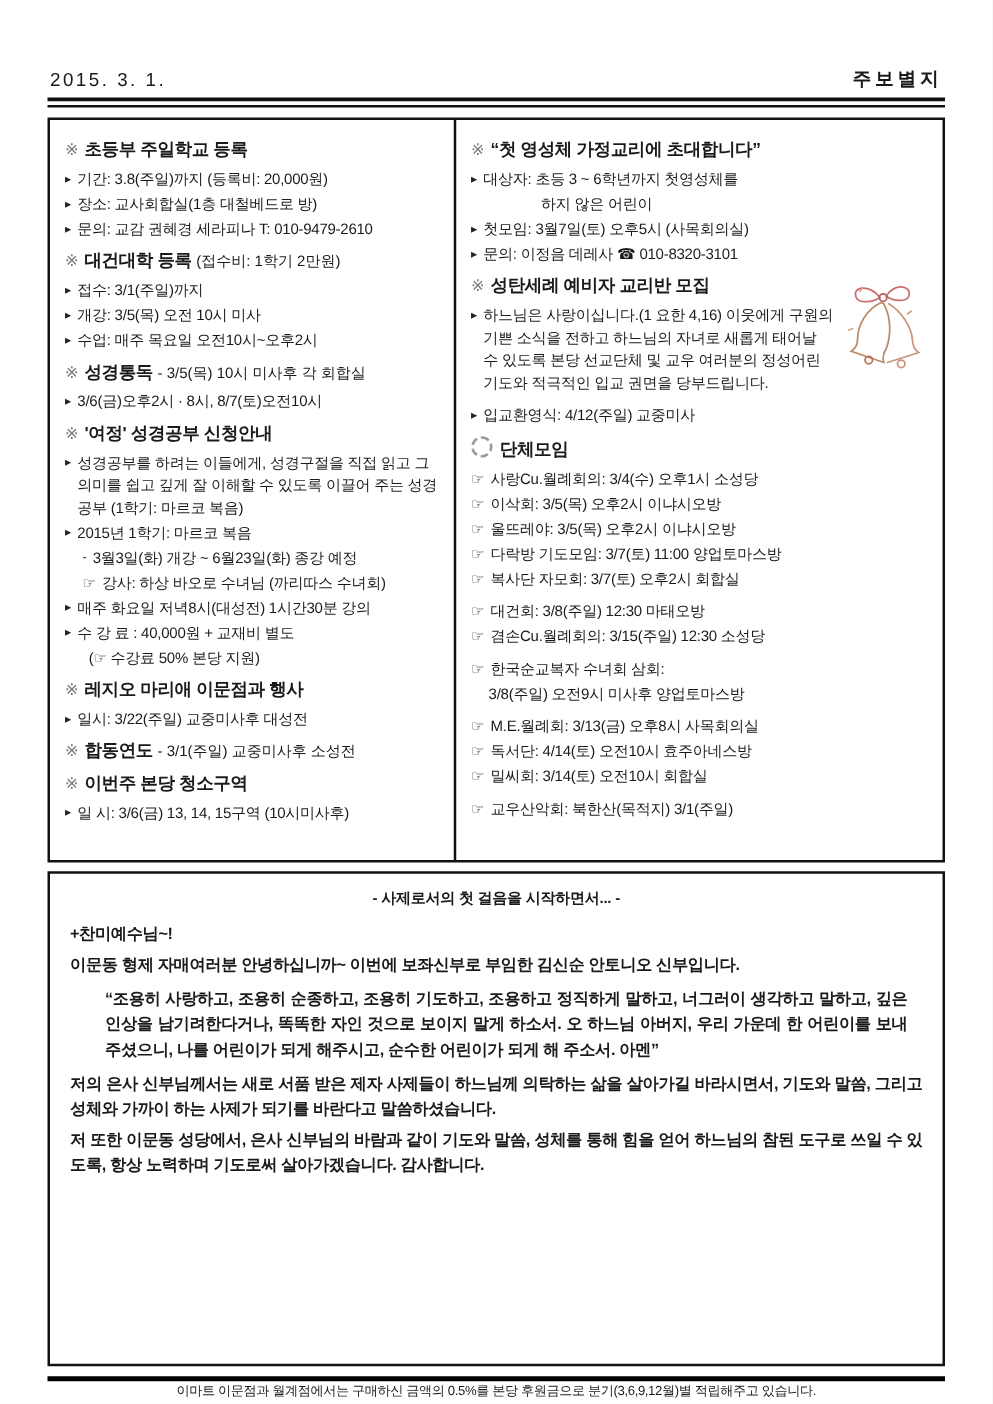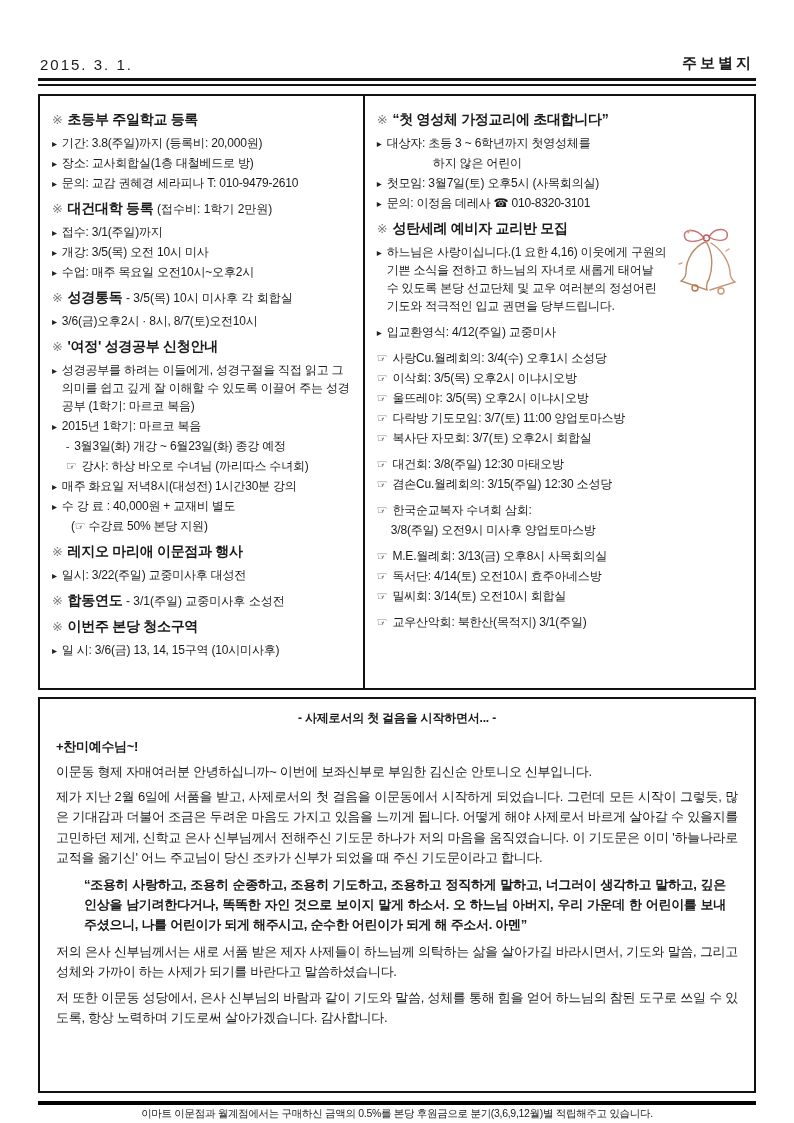--- a/index.html
+++ b/index.html
@@ -24,21 +24,21 @@
   .ind{margin-left:14px;}
   .ind2{margin-left:78px;}
   .ind3{margin-left:56px;}
   .gap{margin-top:8px;}
   .dashed-circle{display:inline-block;width:13px;height:13px;border:2px dashed #999;border-radius:50%;margin-right:6px;vertical-align:-2px;}
   .bells{float:right;width:68px;height:84px;margin:-20px 0 2px 6px;}
   .letter-box{border:2px solid #111;margin-top:7px;height:376px;padding:8px 16px;overflow:hidden;box-sizing:content-box;}
   .letter-title{text-align:center;font-weight:bold;font-size:12px;margin:3px 0 10px 0;letter-spacing:-0.2px;}
   .letter p{margin:5px 0;font-size:13px;line-height:1.55;text-align:justify;letter-spacing:-0.3px;}
   .greeting{font-size:12px;font-weight:bold;}
-  .p1,.p3,.p4{font-weight:normal;}
+  .p1,.p3,.p4{font-weight:bold;}
   .quote{margin:7px 12px 7px 28px !important;font-weight:bold;}
   .footer{margin-top:8px;}
   .footer-rule{border-top:4px solid #000;}
   .footer-line{text-align:center;font-size:10.5px;line-height:1.7;letter-spacing:-0.3px;}
   .fb{font-weight:bold;}
 </style>
 </head>
 <body>
 
 <div class="page">
@@ -188,20 +188,21 @@
             <span class="m">▸</span>
             <span class="t">하느님은 사랑이십니다.(1 요한 4,16) 이웃에게 구원의 기쁜 소식을 전하고 하느님의 자녀로 새롭게 태어날 수 있도록 본당 선교단체 및 교우 여러분의 정성어린 기도와 적극적인 입교 권면을 당부드립니다.</span>
           </div>
         <div class="item gap">
             <span class="m">▸</span>
             <span class="t">입교환영식: 4/12(주일) 교중미사</span>
           </div>
       </div>
 
       <div class="sec">
+        <div class="sec-head"><span class="dashed-circle"></span><span>단체모임</span></div>
         <div class="item">
             <span class="m hand">☞</span>
             <span class="t">사랑Cu.월례회의: 3/4(수) 오후1시 소성당</span>
           </div>
         <div class="item">
             <span class="m hand">☞</span>
             <span class="t">이삭회: 3/5(목) 오후2시  이냐시오방</span>
           </div>
         <div class="item">
             <span class="m hand">☞</span>
@@ -248,21 +249,20 @@
           </div>
       </div>
 
     </div>
   </div>
 
   <div class="letter-box letter">
     <div class="letter-title">-  사제로서의 첫 걸음을 시작하면서...  -</div>
     <p class="greeting">+찬미예수님~!</p>
     <p class="p1">이문동 형제 자매여러분 안녕하십니까~  이번에 보좌신부로 부임한 김신순 안토니오 신부입니다.</p>
-    <p class="p2">제가 지난 2월 6일에 서품을 받고, 사제로서의 첫 걸음을 이문동에서 시작하게 되었습니다. 그런데 모든 시작이 그렇듯, 많은 기대감과 더불어 조금은 두려운 마음도 가지고 있음을 느끼게 됩니다. 어떻게 해야 사제로서 바르게 살아갈 수 있을지를 고민하던 제게, 신학교 은사 신부님께서 전해주신 기도문 하나가 저의 마음을 움직였습니다. 이 기도문은 이미 '하늘나라로 교적을 옮기신' 어느 주교님이 당신 조카가 신부가 되었을 때 주신 기도문이라고 합니다.</p>
     <p class="quote">“조용히 사랑하고, 조용히 순종하고, 조용히 기도하고, 조용하고 정직하게 말하고, 너그러이 생각하고 말하고, 깊은 인상을 남기려한다거나, 똑똑한 자인 것으로 보이지 말게 하소서. 오 하느님 아버지, 우리 가운데 한 어린이를 보내주셨으니, 나를 어린이가 되게 해주시고, 순수한 어린이가 되게 해 주소서. 아멘”</p>
     <p class="p3">저의 은사 신부님께서는 새로 서품 받은 제자 사제들이 하느님께 의탁하는 삶을 살아가길 바라시면서, 기도와 말씀, 그리고 성체와 가까이 하는 사제가 되기를 바란다고 말씀하셨습니다.</p>
     <p class="p4">저 또한 이문동 성당에서, 은사 신부님의 바람과 같이 기도와 말씀, 성체를 통해 힘을 얻어 하느님의 참된 도구로 쓰일 수 있도록, 항상 노력하며 기도로써 살아가겠습니다. 감사합니다.</p>
   </div>
 
   <div class="footer">
     <div class="footer-rule"></div>
     <div class="footer-line">이마트 이문점과 월계점에서는 구매하신 금액의 0.5%를 본당 후원금으로 분기(3,6,9,12월)별 적립해주고 있습니다.</div>
     <div class="footer-line"><span>물품 구입하신후에는 반드시 이마트 키오스크 단말기에서  본당고유번호(이문점 </span><span class="fb">0002번</span><span>,  월계점 </span><span class="fb">0195번</span><span>)에 적립하여 주십시오.</span></div>
   </div>

